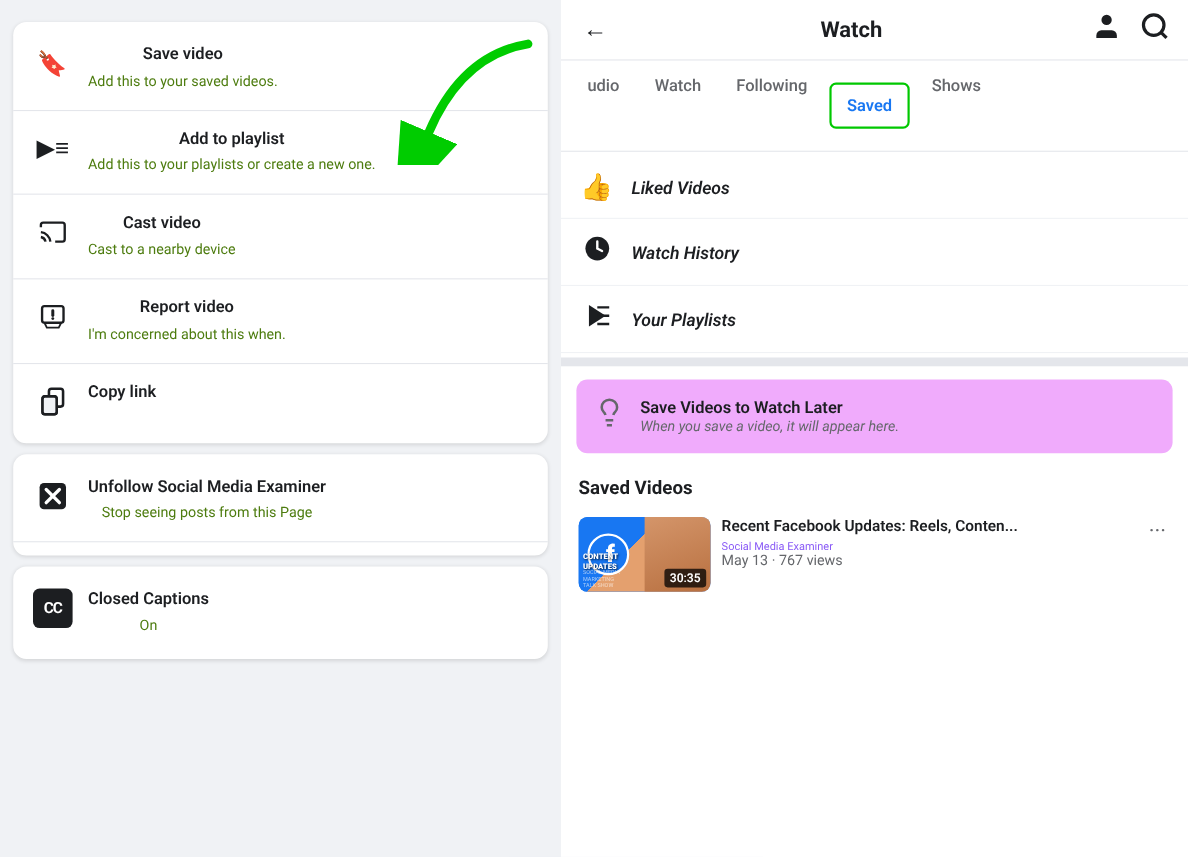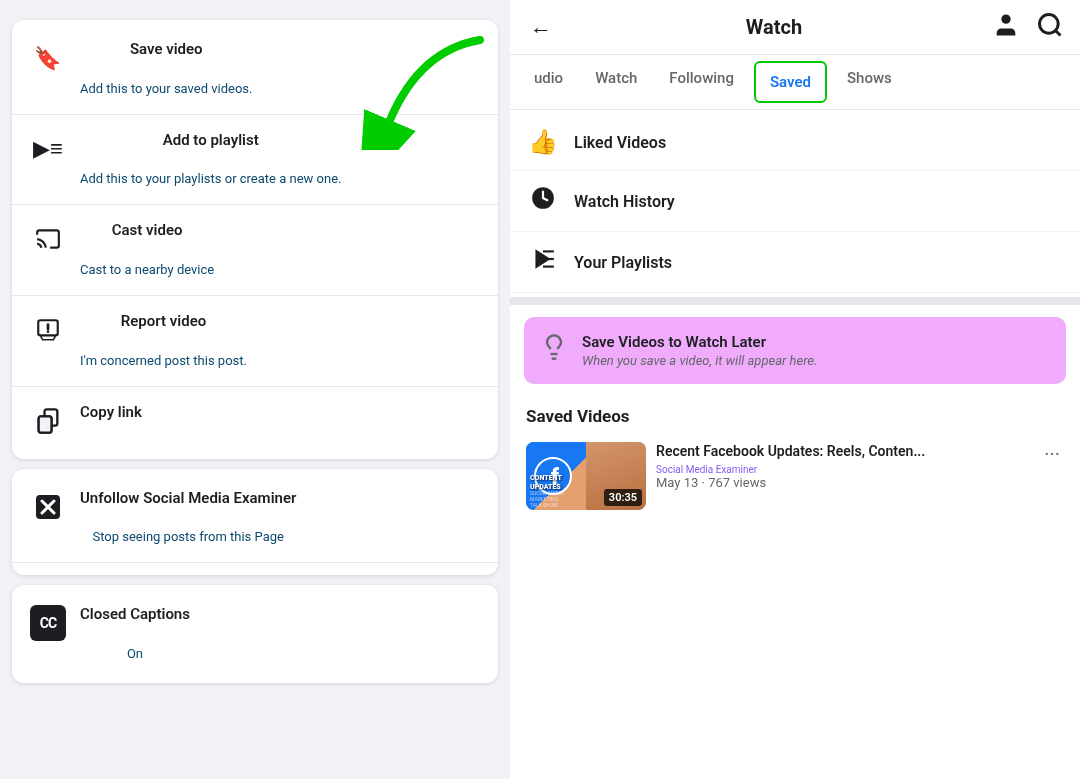--- a/index.html
+++ b/index.html
@@ -68,23 +68,23 @@
 
     .menu-title {
       font-size: 15px;
       font-weight: 600;
       color: #1c1e21;
       line-height: 1.3;
     }
 
     .menu-subtitle {
       font-size: 13px;
-      color: #0c4a6e;
+      color: #4d7c0f;
       line-height: 1.4;
-      margin-top: 20px;
+      margin-top: 6px;
     }
 
     .divider {
       height: 1px;
       background: #e4e6eb;
       margin: 4px 0;
     }
 
     .arrow-svg {
       position: absolute;
@@ -163,21 +163,21 @@
     .tab.active {
       color: #1877f2;
       border-bottom: 3px solid #1877f2;
       font-weight: 600;
     }
 
     .tab.saved-tab {
       border: 2.5px solid #00c800;
       border-radius: 6px;
       padding: 10px 14px;
-      margin: 6px 4px;
+      margin: 20px 4px;
       color: #1877f2;
       font-weight: 600;
       border-bottom: 2.5px solid #00c800;
     }
 
     
     .watch-menu {
       padding: 4px 0;
     }
 
@@ -195,20 +195,21 @@
       color: #1c1e21;
       width: 30px;
       text-align: center;
       flex-shrink: 0;
     }
 
     .wmi-label {
       font-size: 16px;
       font-weight: 600;
       color: #1c1e21;
+      font-style: italic;
     }
 
     .separator-bar {
       height: 8px;
       background: #e4e6eb;
     }
 
     
     .save-prompt {
       margin: 12px 14px;
@@ -363,21 +364,21 @@
         <svg width="26" height="26" viewBox="0 0 24 24">
           <rect x="3" y="3" width="18" height="14" rx="2" fill="none" stroke="#1c1e21" stroke-width="2"></rect>
           <line x1="12" y1="7" x2="12" y2="11" stroke="#1c1e21" stroke-width="2.5" stroke-linecap="round"></line>
           <circle cx="12" cy="13.5" r="1.2" fill="#1c1e21"></circle>
           <path d="M3 17 L8 13 L14 17 L21 17" fill="none" stroke="none"></path>
           <path d="M5 17 L7 21 L17 21 L19 17" fill="none" stroke="#1c1e21" stroke-width="1.5"></path>
         </svg>
       </div>
       <div class="menu-text">
         <span class="menu-title">Report video</span>
-        <span class="menu-subtitle">I'm concerned post this post.</span>
+        <span class="menu-subtitle">I'm concerned about this when.</span>
       </div>
     </div>
     <div class="divider"></div>
     <div class="menu-item">
       <div class="menu-icon">
         <svg width="28" height="28" viewBox="0 0 24 24">
           <rect x="9" y="2" width="11" height="14" rx="2" fill="none" stroke="#1c1e21" stroke-width="2"></rect>
           <rect x="4" y="8" width="11" height="14" rx="2" fill="none" stroke="#1c1e21" stroke-width="2" fill-opacity="0"></rect>
           <rect x="4" y="8" width="11" height="14" rx="2" fill="#f0f2f5" stroke="#1c1e21" stroke-width="2"></rect>
         </svg>

